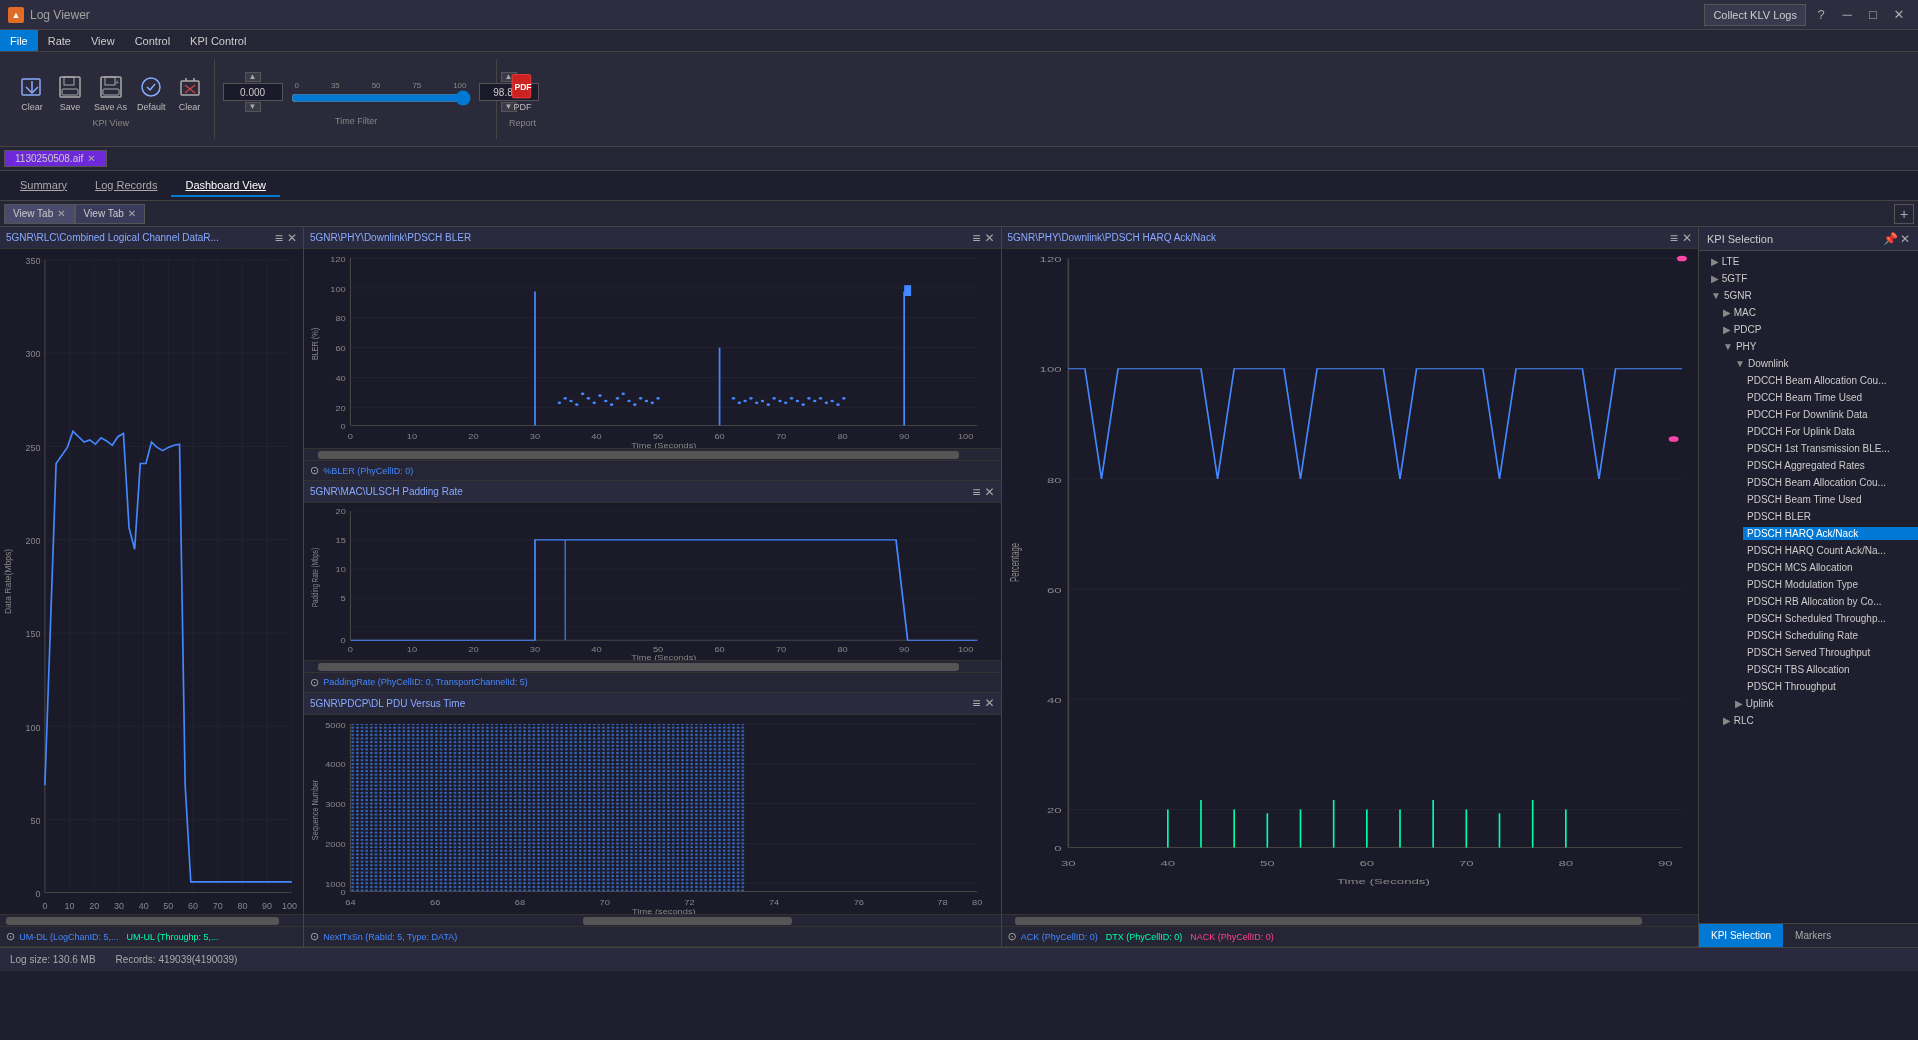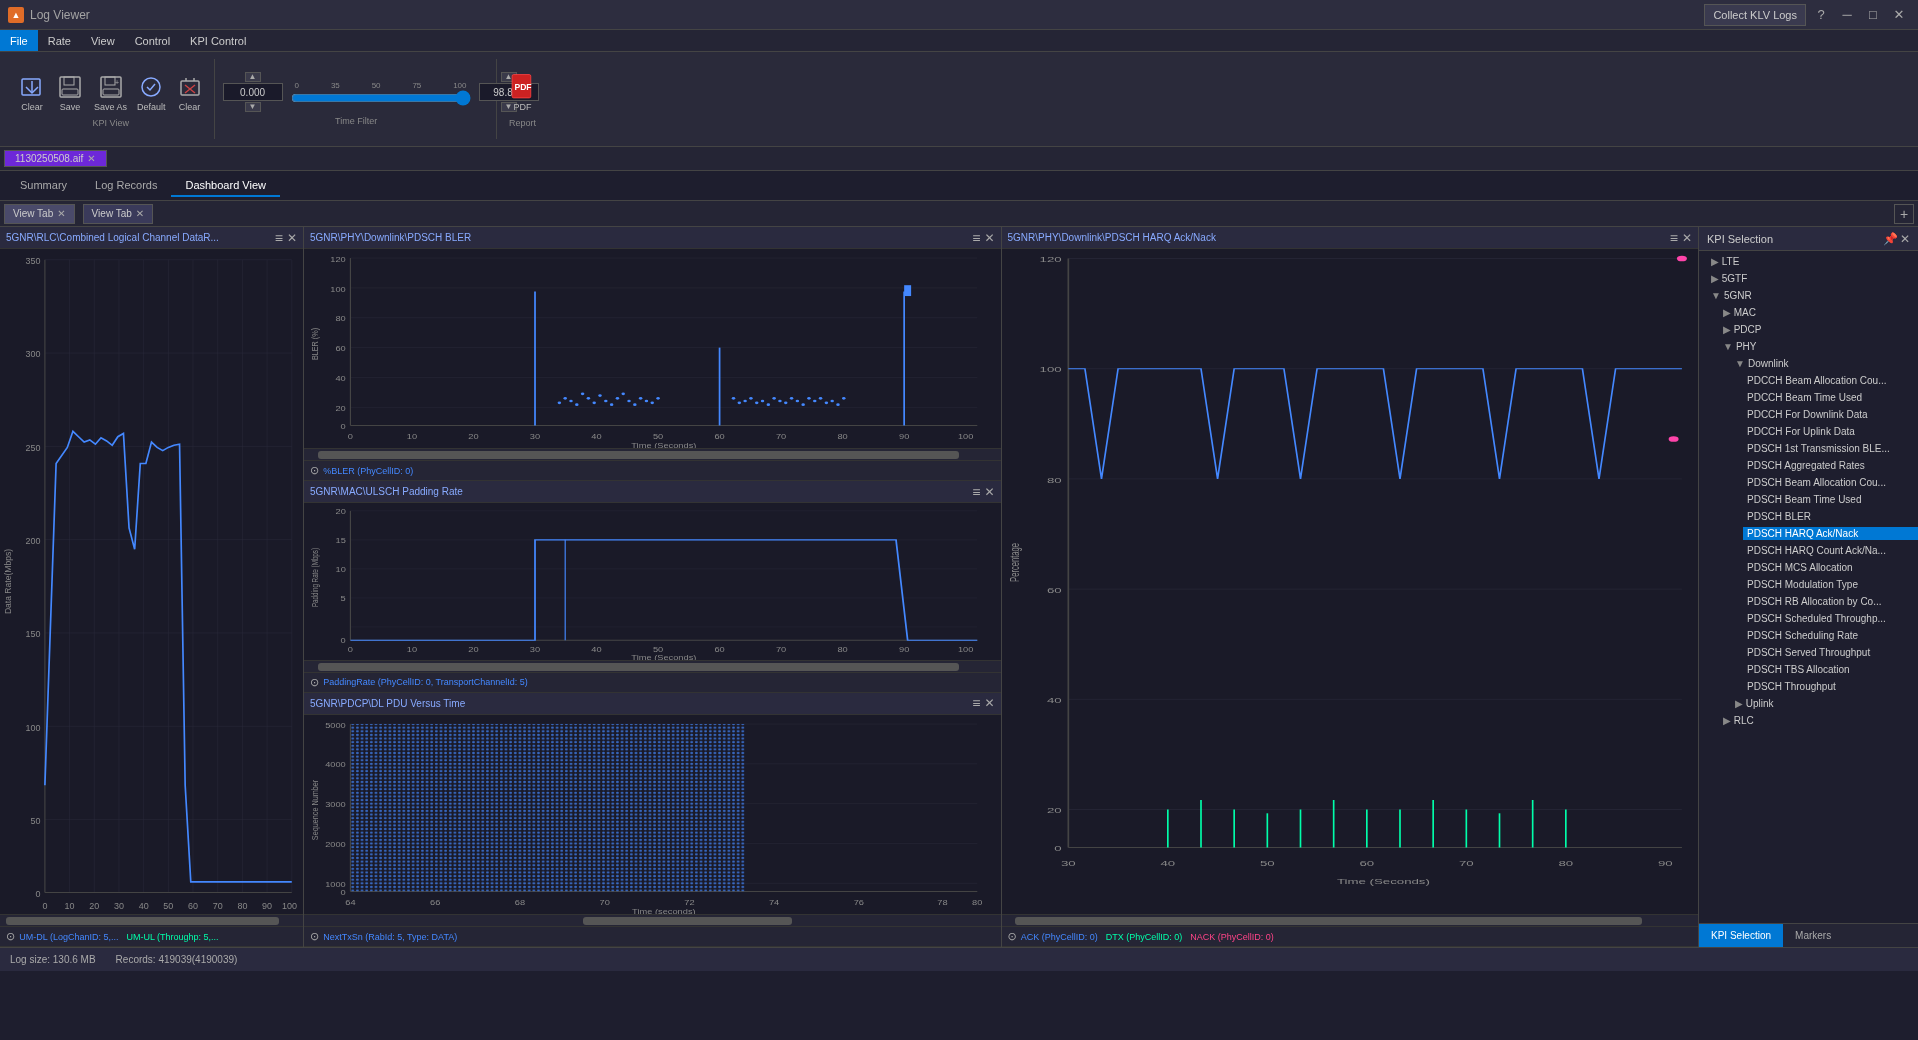--- a/index.html
+++ b/index.html
@@ -32,25 +32,25 @@
     .num-input { background: #1a1a2a; border: 1px solid #555; color: #ccc; width: 60px; height: 18px; text-align: center; font-size: 10px; }
     .time-slider { width: 180px; height: 12px; }
 
     
     .file-tab-bar { background: #252535; height: 24px; display: flex; align-items: center; padding: 0 4px; border-bottom: 1px solid #444; }
     .file-tab { background: #6d28d9; border: 1px solid #555; padding: 2px 10px; font-size: 10px; color: #ccc; cursor: pointer; display: flex; align-items: center; gap: 4px; }
     .file-tab-close { font-size: 10px; color: #aaa; cursor: pointer; }
 
     
     .view-tab-bar { background: #1e1e2e; height: 30px; display: flex; align-items: center; padding: 0 6px; border-bottom: 1px solid #444; }
-    .view-tab { padding: 4px 14px; cursor: pointer; font-size: 11px; color: #aaa; border-bottom: 2px solid transparent; }
+    .view-tab { padding: 4px 14px; cursor: pointer; font-size: 11px; color: #aaa; border-bottom: 2px solid transparent; text-decoration: underline; }
     .view-tab.active { color: #fff; border-bottom: 2px solid #0078d4; }
 
     
-    .inner-tab-bar { background: #252535; height: 26px; display: flex; align-items: center; padding: 0 4px; gap: 8px; border-bottom: 1px solid #444; }
+    .inner-tab-bar { background: #252535; height: 26px; display: flex; align-items: center; padding: 0 4px; gap: 0; border-bottom: 1px solid #444; }
     .inner-tab { background: #3a3a5a; border: 1px solid #555; padding: 2px 8px; font-size: 10px; color: #ccc; cursor: pointer; display: flex; align-items: center; gap: 4px; height: 20px; }
     .inner-tab.active { background: #4a4a6a; }
     .inner-tab-close { font-size: 10px; color: #aaa; }
     .add-tab-btn { margin-left: auto; background: none; border: 1px solid #555; color: #aaa; width: 20px; height: 20px; cursor: pointer; font-size: 14px; display: flex; align-items: center; justify-content: center; }
 
     
     .main-content { display: flex; height: calc(1040px - 30px - 22px - 95px - 24px - 30px - 26px - 24px); }
     .chart-col-left { width: 304px; border-right: 1px solid #444; display: flex; flex-direction: column; }
     .chart-col-mid { flex: 1; border-right: 1px solid #444; display: flex; flex-direction: column; }
     .chart-col-right { flex: 1; display: flex; flex-direction: column; }

